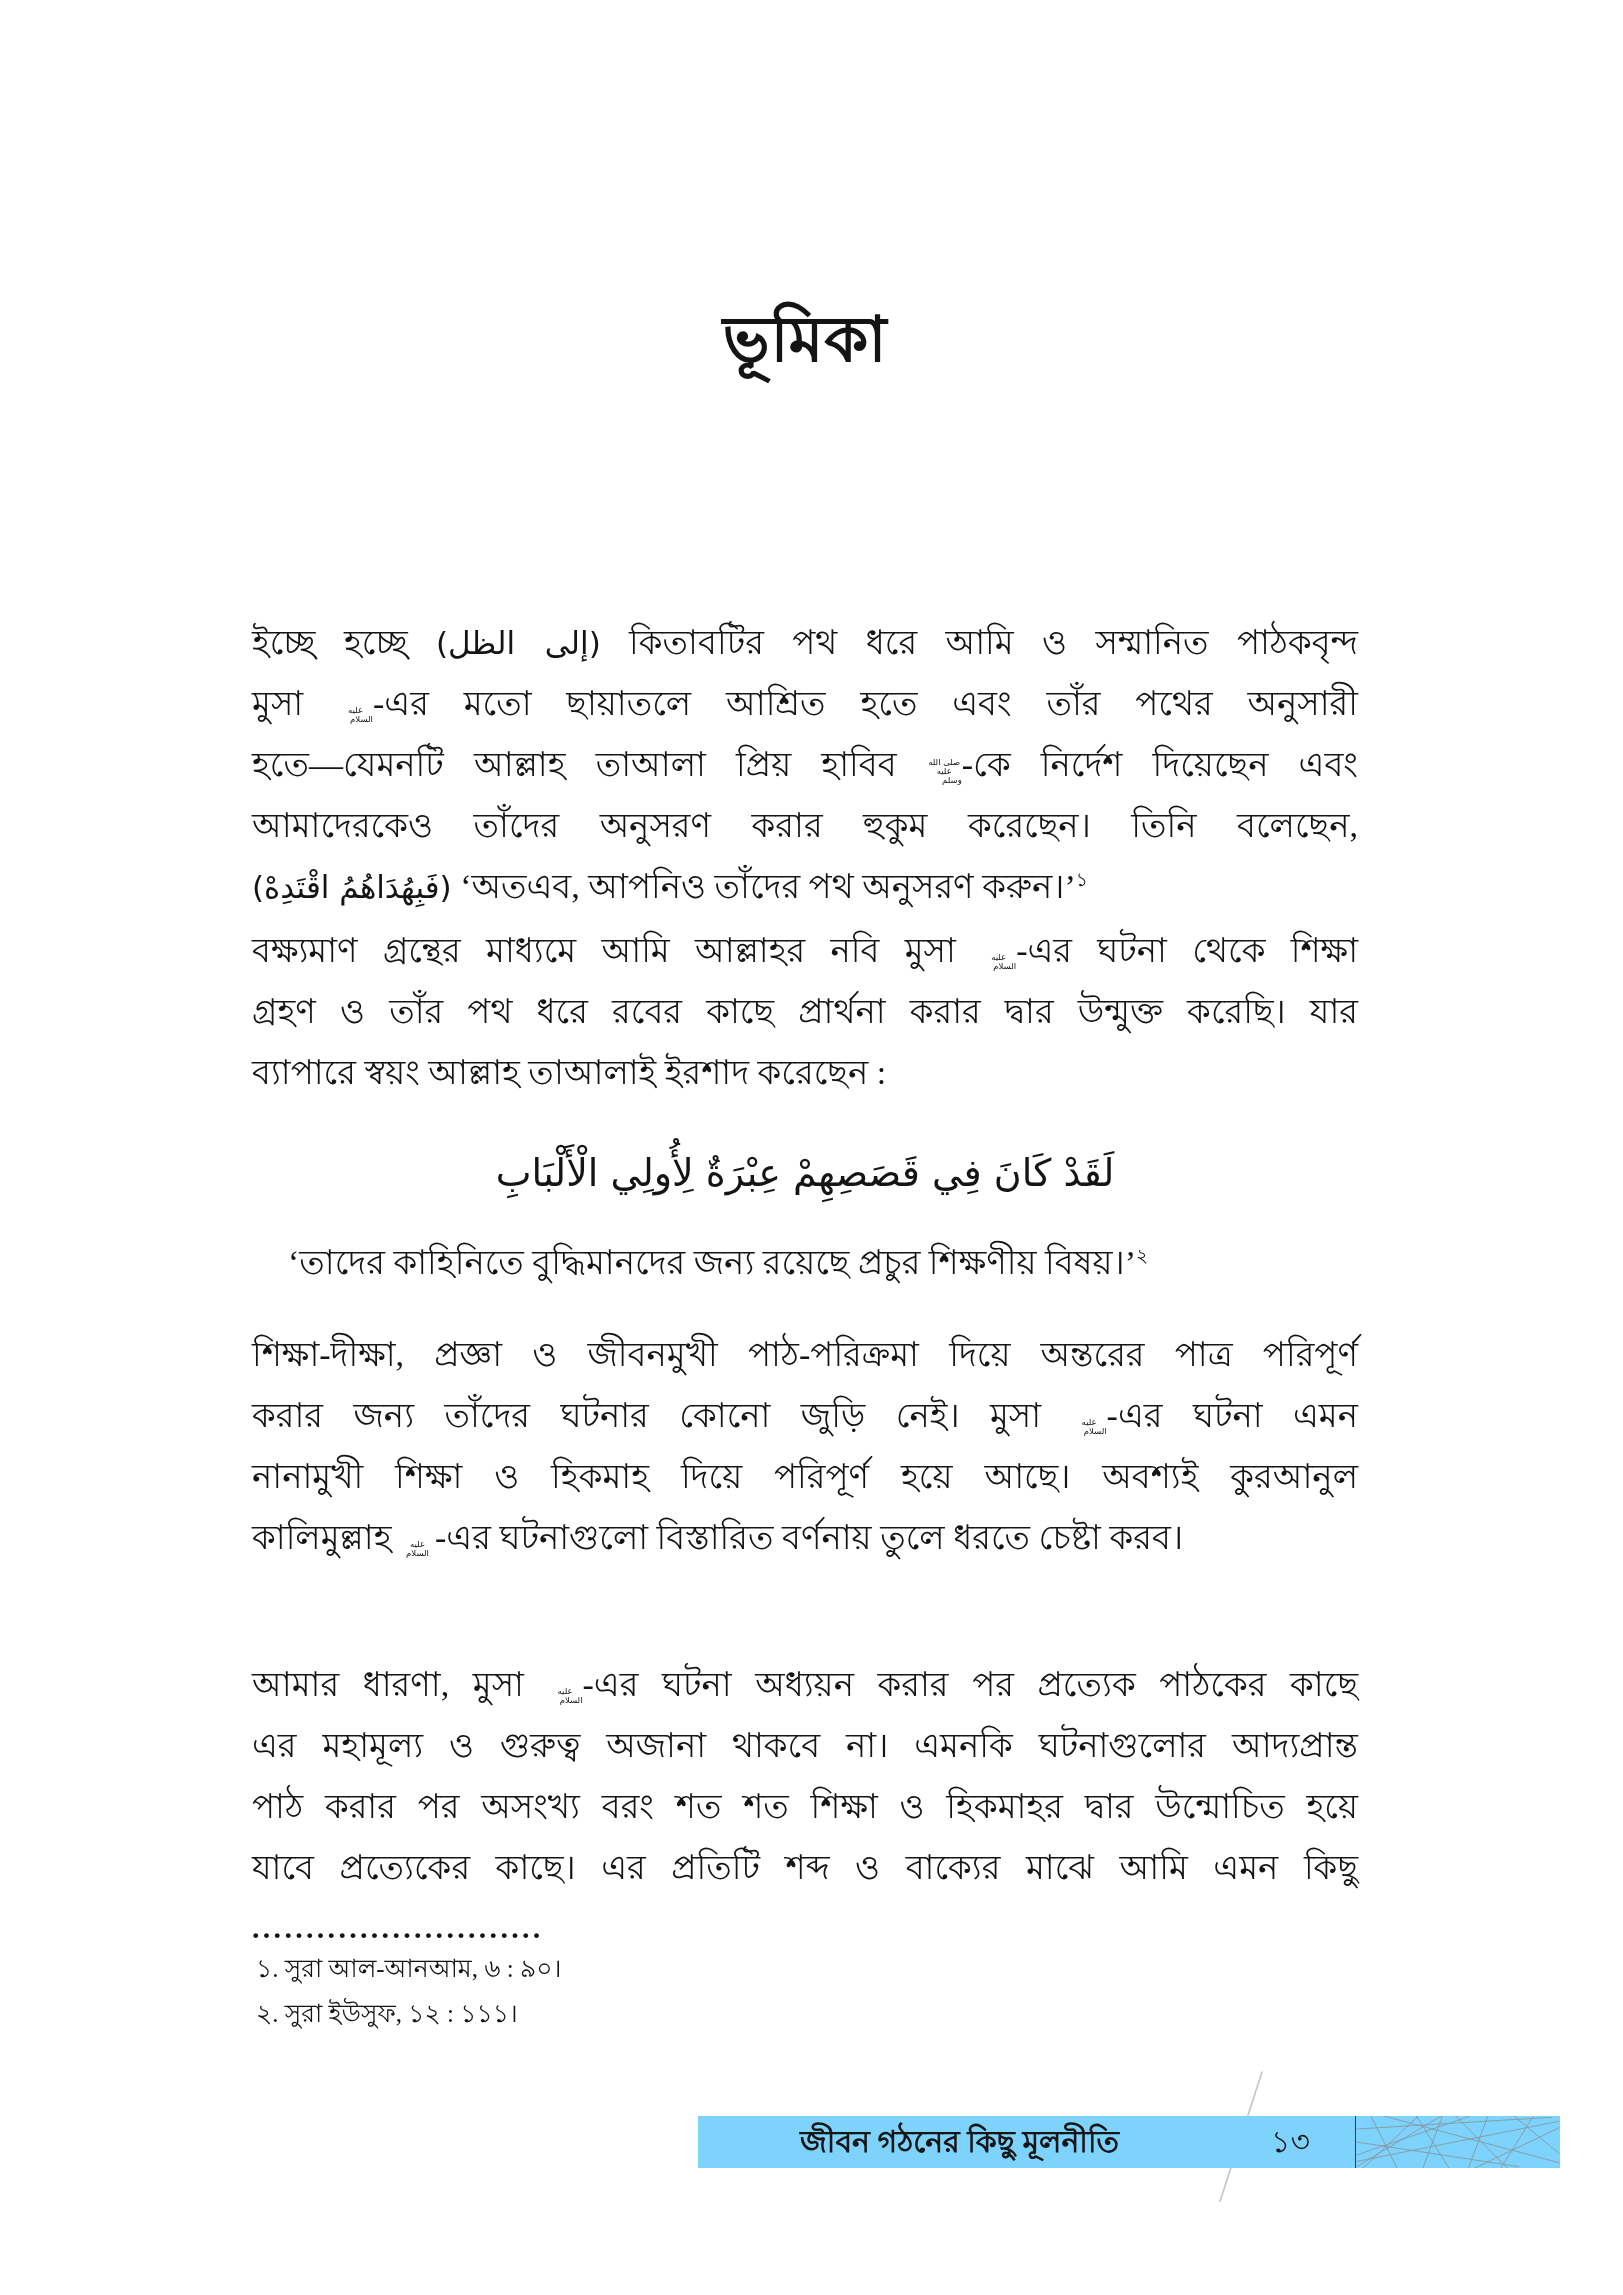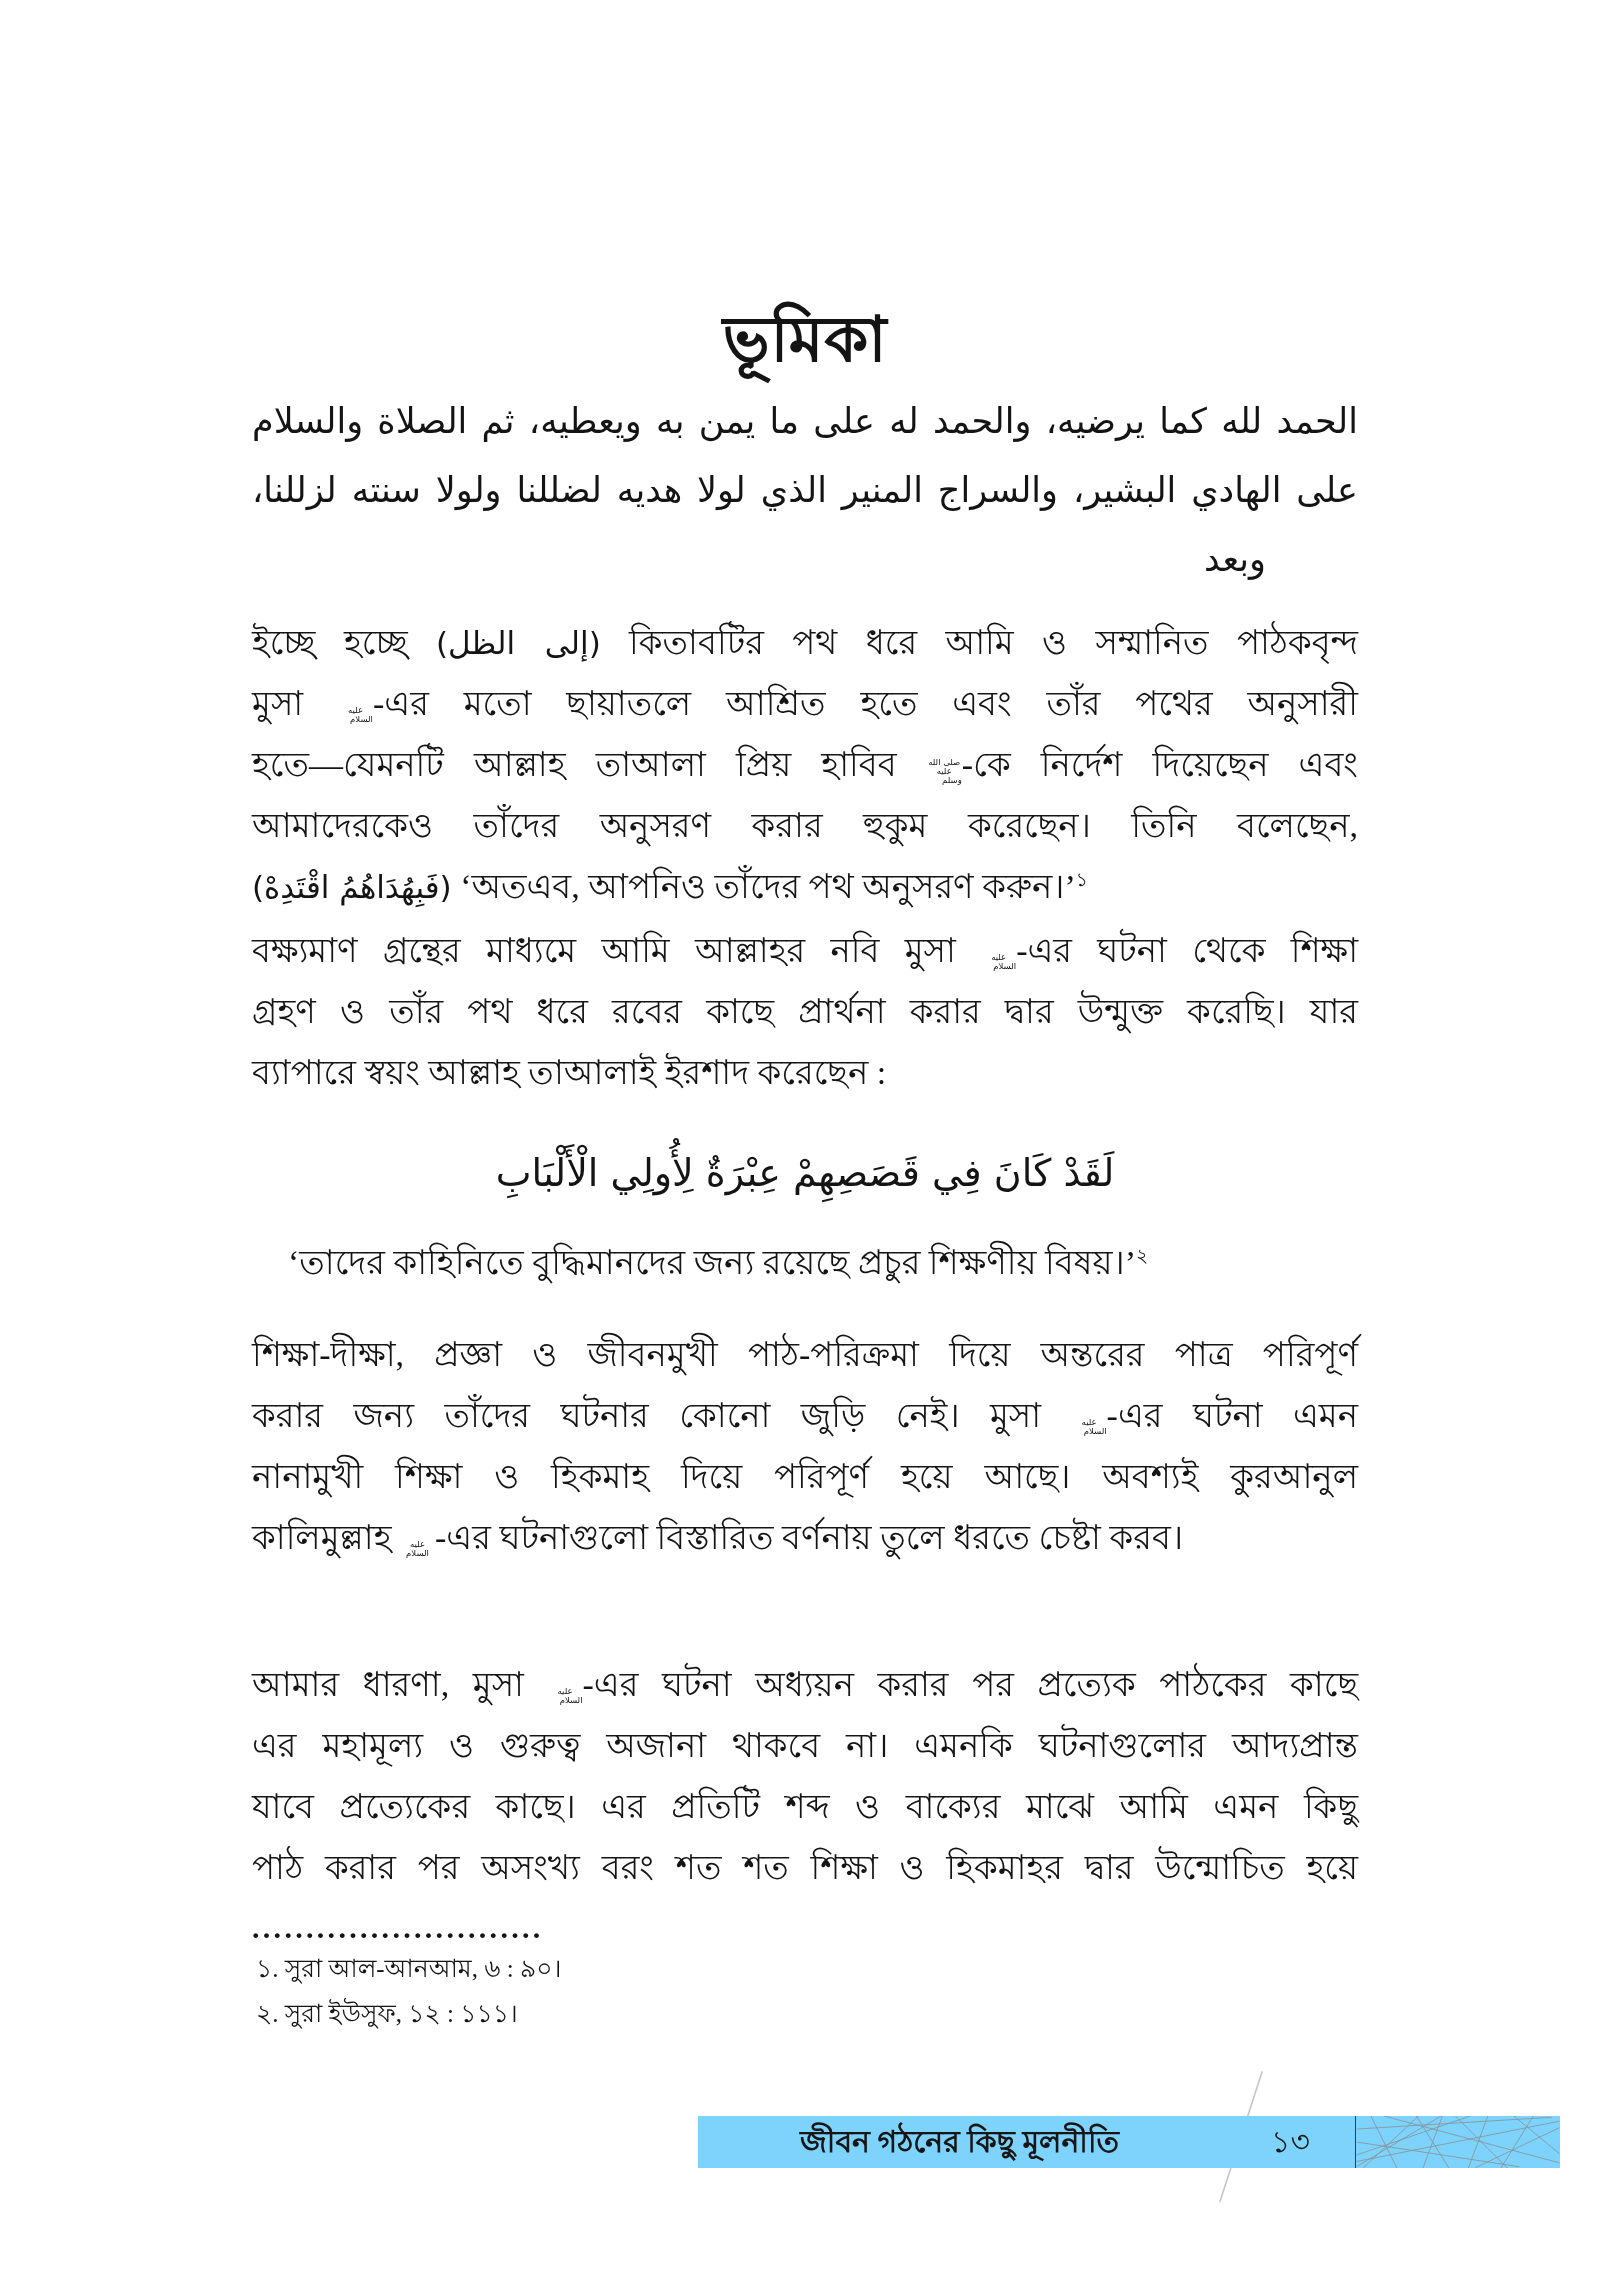--- a/index.html
+++ b/index.html
@@ -95,25 +95,20 @@
   .footer-deco{position:absolute;left:658px;top:0;}
   .diagonal-line{position:absolute;left:1210px;top:2066px;}
 </style>
 </head>
 <body>
 
 <div class="page">
 
   <h1 class="chapter-title">ভূমিকা</h1>
 
-  <div class="arabic-block">
-    <div class="ar-line">الحمد لله كما يرضيه، والحمد له على ما يمن به ويعطيه، ثم الصلاة والسلام</div>
-    <div class="ar-line">على الهادي البشير، والسراج المنير الذي لولا هديه لضللنا ولولا سنته لزللنا،</div>
-    <div class="ar-line short">وبعد</div>
-  </div>
 
   <div class="para p-1">
       <div class="line fill"><span>ইচ্ছে হচ্ছে </span><span class="ar-inline" dir="rtl">(إلى الظل)</span><span> কিতাবটির পথ ধরে আমি ও সম্মানিত পাঠকবৃন্দ</span></div>
       <div class="line fill"><span>মুসা </span><span class="hon" dir="rtl">عليه السلام</span><span>-এর মতো ছায়াতলে আশ্রিত হতে এবং তাঁর পথের অনুসারী</span></div>
       <div class="line fill"><span>হতে—যেমনটি আল্লাহ তাআলা প্রিয় হাবিব </span><span class="hon" dir="rtl">صلى الله عليه وسلم</span><span>-কে নির্দেশ দিয়েছেন এবং</span></div>
       <div class="line fill"><span>আমাদেরকেও তাঁদের অনুসরণ করার হুকুম করেছেন। তিনি বলেছেন,</span></div>
       <div class="line"><span class="ar-inline" dir="rtl">(فَبِهُدَاهُمُ اقْتَدِهْ)</span><span> ‘অতএব, আপনিও তাঁদের পথ অনুসরণ করুন।’</span><sup>১</sup></div>
     </div>
 
   <div class="para p-2">
@@ -131,22 +126,22 @@
   <div class="para p-3">
       <div class="line fill"><span>শিক্ষা-দীক্ষা, প্রজ্ঞা ও জীবনমুখী পাঠ-পরিক্রমা দিয়ে অন্তরের পাত্র পরিপূর্ণ</span></div>
       <div class="line fill"><span>করার জন্য তাঁদের ঘটনার কোনো জুড়ি নেই। মুসা </span><span class="hon" dir="rtl">عليه السلام</span><span>-এর ঘটনা এমন</span></div>
       <div class="line fill"><span>নানামুখী শিক্ষা ও হিকমাহ দিয়ে পরিপূর্ণ হয়ে আছে। অবশ্যই কুরআনুল</span></div>
       <div class="line"><span>কালিমুল্লাহ </span><span class="hon" dir="rtl">عليه السلام</span><span>-এর ঘটনাগুলো বিস্তারিত বর্ণনায় তুলে ধরতে চেষ্টা করব।</span></div>
     </div>
 
   <div class="para p-4">
       <div class="line fill"><span>আমার ধারণা, মুসা </span><span class="hon" dir="rtl">عليه السلام</span><span>-এর ঘটনা অধ্যয়ন করার পর প্রত্যেক পাঠকের কাছে</span></div>
       <div class="line fill"><span>এর মহামূল্য ও গুরুত্ব অজানা থাকবে না। এমনকি ঘটনাগুলোর আদ্যপ্রান্ত</span></div>
+      <div class="line fill"><span>পাঠ করার পর অসংখ্য বরং শত শত শিক্ষা ও হিকমাহর দ্বার উন্মোচিত হয়ে</span></div>
       <div class="line fill"><span>যাবে প্রত্যেকের কাছে। এর প্রতিটি শব্দ ও বাক্যের মাঝে আমি এমন কিছু</span></div>
-      <div class="line fill"><span>পাঠ করার পর অসংখ্য বরং শত শত শিক্ষা ও হিকমাহর দ্বার উন্মোচিত হয়ে</span></div>
     </div>
 
   <div class="fn-sep">...........................</div>
   <div class="footnote fn-1">১. সুরা আল-আনআম, ৬ : ৯০।</div>
   <div class="footnote fn-2">২. সুরা ইউসুফ, ১২ : ১১১।</div>
 
   <svg class="diagonal-line" width="62" height="141" viewBox="0 0 95 215">
     <line x1="80" y1="8" x2="15" y2="208" stroke="#c6c6c6" stroke-width="2.5"></line>
   </svg>
 

